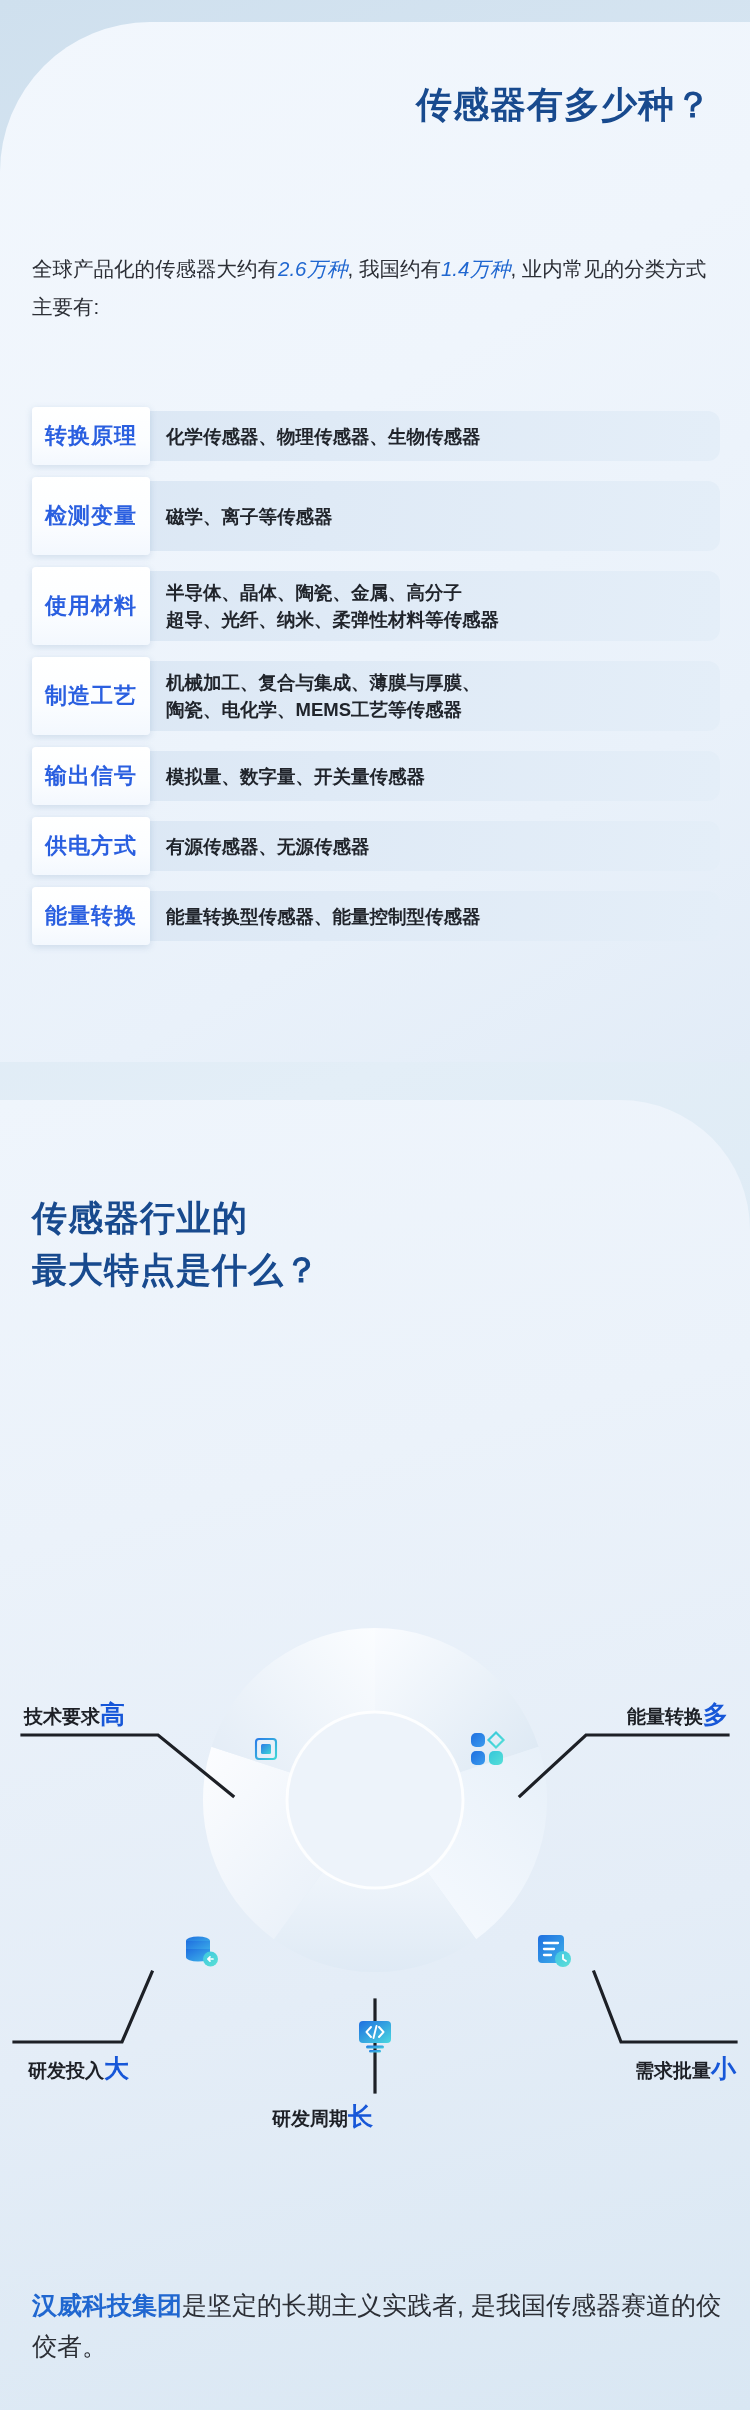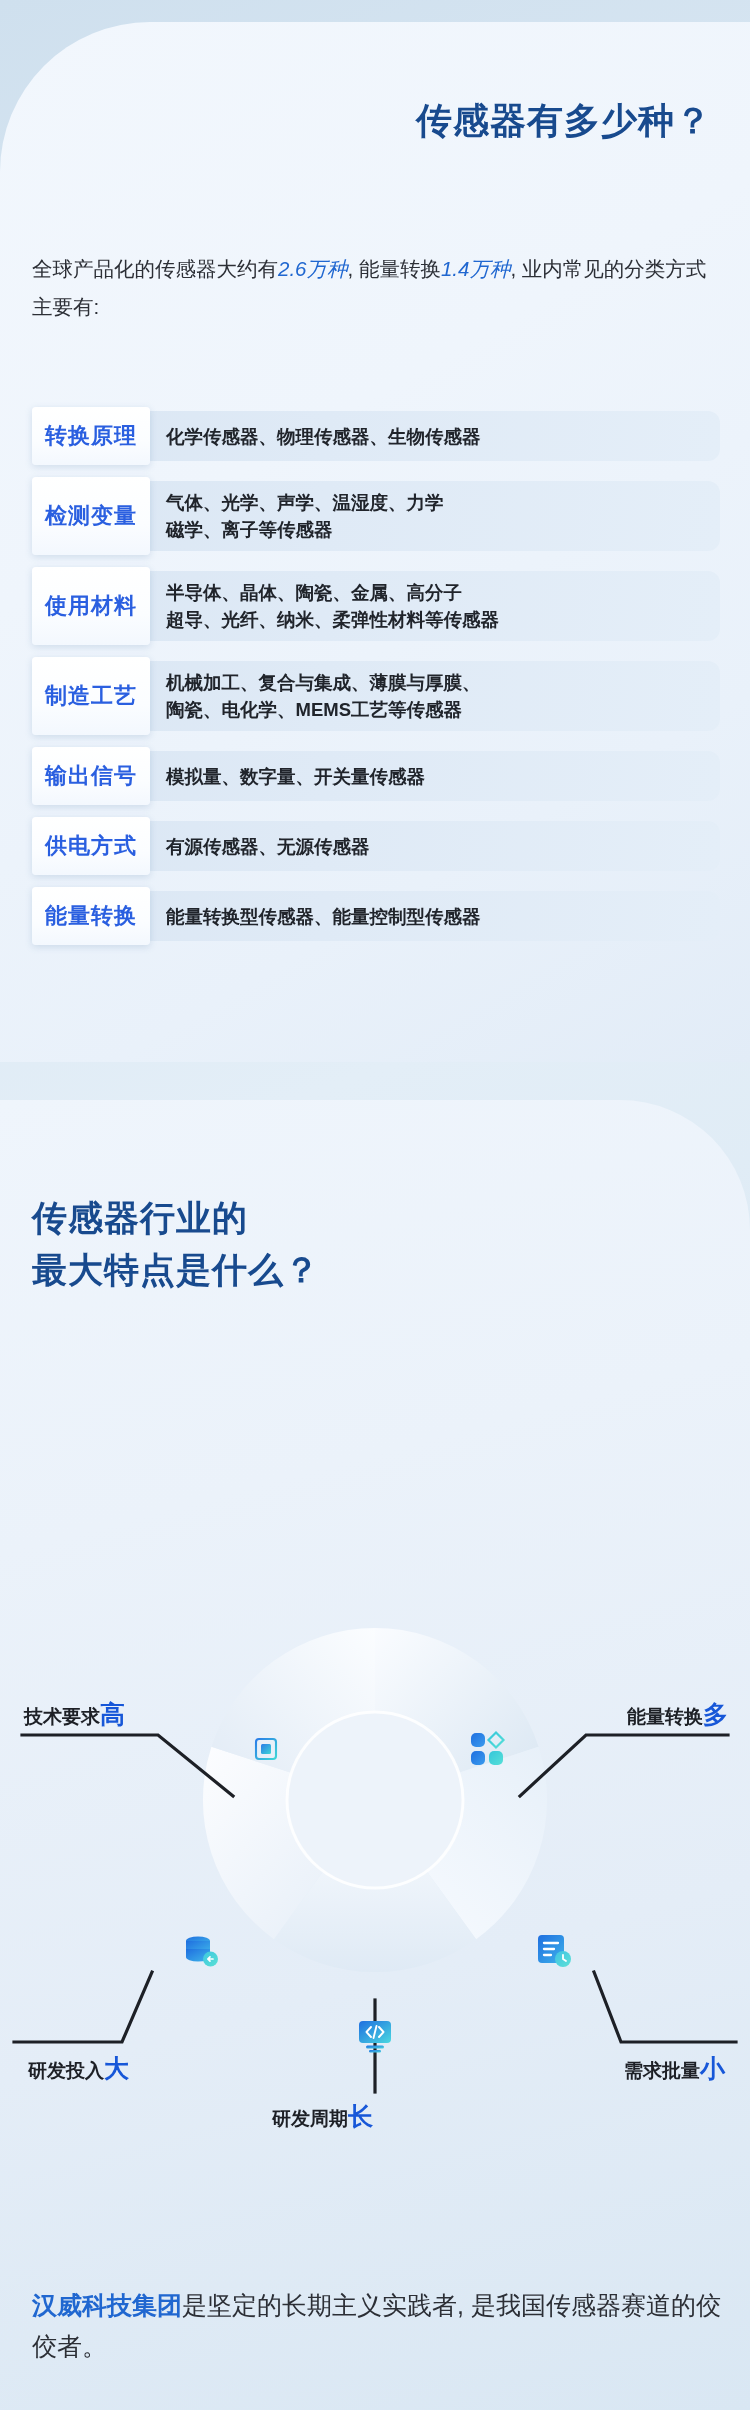--- a/index.html
+++ b/index.html
@@ -30,21 +30,21 @@
     top: 22px;
     width: 750px;
     height: 1040px;
     background: linear-gradient(150deg, #f2f7fd 0%, #eff5fc 40%, #e9f1fa 75%, #e2ecf7 100%);
     border-top-left-radius: 150px;
   }
 
   .panel-one-title {
     position: absolute;
     right: 38px;
-    top: 75px;
+    top: 59px;
     font-size: 36px;
     font-weight: bold;
     color: #184a8e;
     letter-spacing: 1px;
     white-space: nowrap;
   }
 
   .intro-para {
     position: absolute;
     left: 32px;
@@ -209,42 +209,41 @@
 </head>
 <body>
 
 <div class="page">
 
   <div class="panel-one">
 
     <div class="panel-one-title">传感器有多少种？</div>
 
     <div class="intro-para">
-      <span>全球产品化的传感器大约有</span><span class="hl">2.6万种</span><span>, 能量转换</span><span class="hl">1.4万种</span><span>, 业内常见的分类方式主要有:</span>
+      <span>全球产品化的传感器大约有</span><span class="hl">2.6万种</span><span>, 我国约有</span><span class="hl">1.4万种</span><span>, 业内常见的分类方式主要有:</span>
     </div>
 
     <div class="rows">
 
       <div class="row">
         <div class="row-bar"></div>
         <div class="chip">
           <span class="chip-label">转换原理</span>
         </div>
         <div class="row-desc">
           <span>化学传感器、物理传感器、生物传感器</span>
         </div>
       </div>
 
       <div class="row tall">
         <div class="row-bar"></div>
         <div class="chip">
           <span class="chip-label">检测变量</span>
         </div>
         <div class="row-desc">
-          <span>气体、光学、声学、温湿度、力学</span>
           <span>磁学、离子等传感器</span>
         </div>
       </div>
 
       <div class="row tall">
         <div class="row-bar"></div>
         <div class="chip">
           <span class="chip-label">使用材料</span>
         </div>
         <div class="row-desc">
@@ -472,21 +471,21 @@
       </div>
 
       <div class="lbl" style="right:22px;top:98px;">
         <span>能量转换</span><span class="big">多</span>
       </div>
 
       <div class="lbl" style="left:28px;top:452px;">
         <span>研发投入</span><span class="big">大</span>
       </div>
 
-      <div class="lbl" style="right:25px;top:452px;">
+      <div class="lbl" style="right:14px;top:452px;">
         <span>需求批量</span><span class="big">小</span>
       </div>
 
       <div class="lbl" style="left:272px;top:500px;">
         <span>研发周期</span><span class="big">长</span>
       </div>
 
     </div>
 
     <div class="closing-para">

